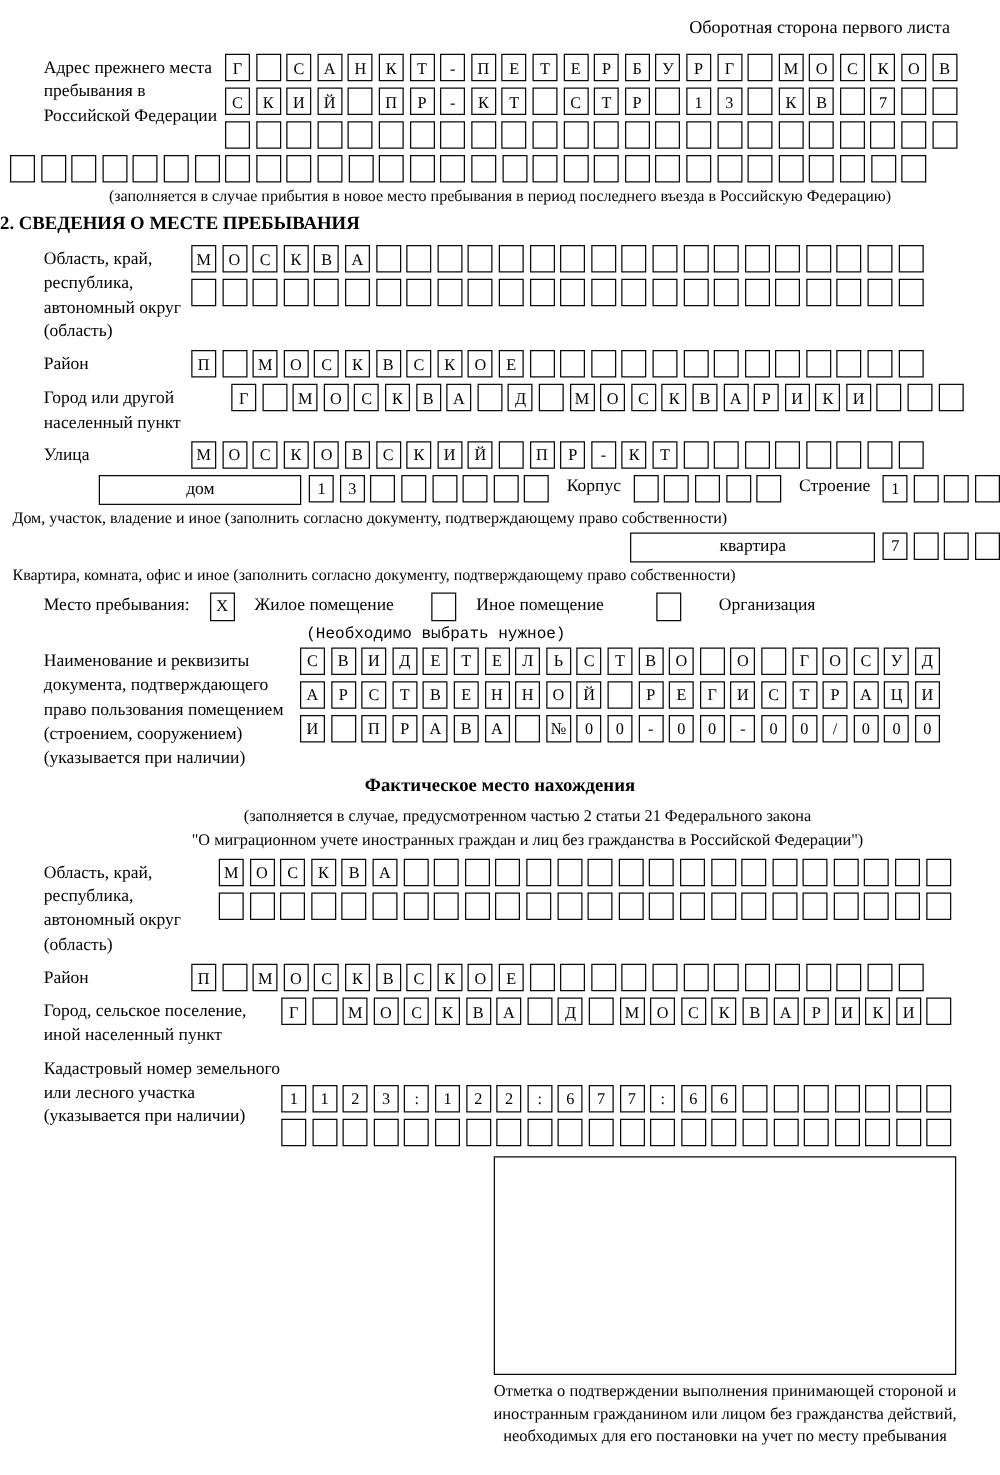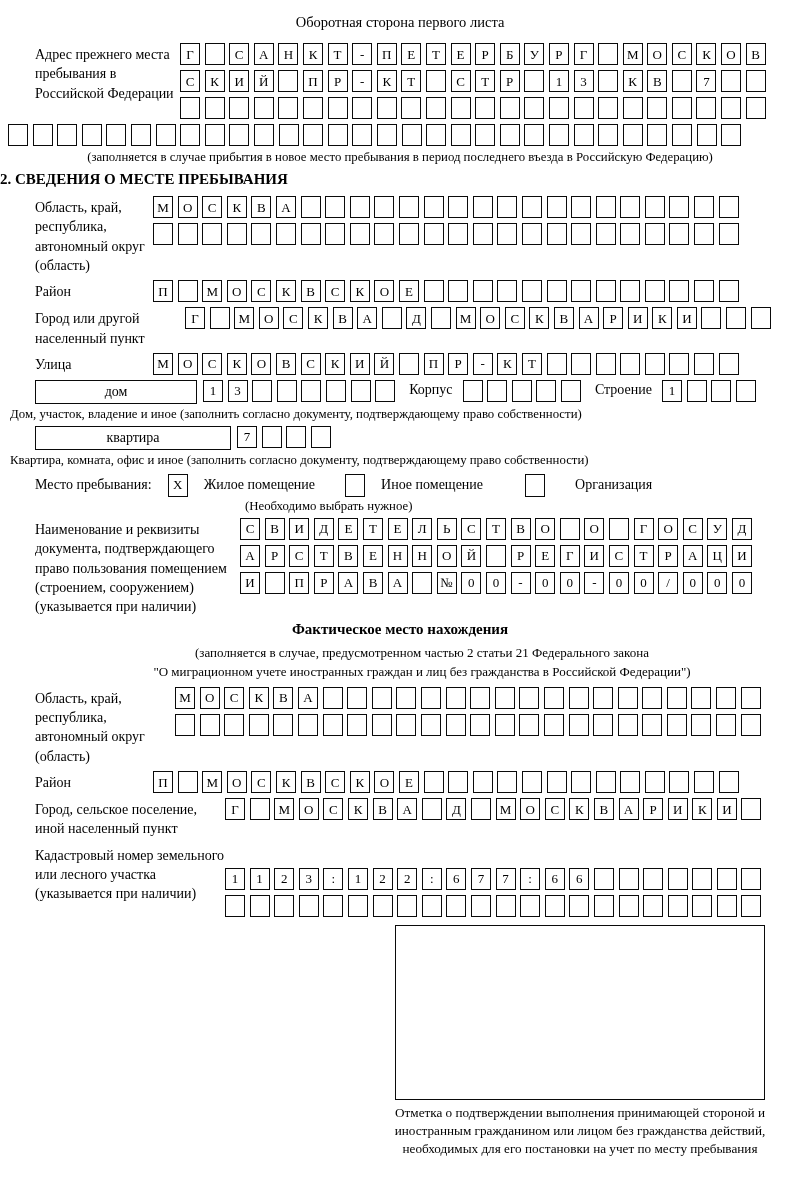--- a/index.html
+++ b/index.html
@@ -2,52 +2,52 @@
 <html><head>
 <meta charset="utf-8">
 <style>
   * { margin:0; padding:0; box-sizing:border-box; }
   body { background:#fff; }
   .page {
     width:800px; height:1180px; margin:0 auto; background:#fff; color:#000;
     font-family:"Liberation Serif","DejaVu Serif",serif;
     font-size:14px; overflow:hidden; position:relative; padding-top:14px;
   }
-  .header-note { text-align:center; font-size:14.5px; }
+  .header-note { text-align:right; padding-right:40px; font-size:14.5px; }
 
   .field-row { display:flex; align-items:flex-start; margin:0 0 5px 35px; }
   .field-label { flex:0 0 auto; font-size:14px; line-height:1.38; padding-top:2px; }
   .grids { display:flex; flex-direction:column; gap:5px; }
 
   .cellrow { display:flex; gap:4.6px; }
   .cell {
     width:20px; height:22px; border:1.5px solid #0a0a0a; flex:0 0 auto;
     display:flex; align-items:center; justify-content:center;
     font-size:13px; line-height:1;
   }
   .overflow-row { margin:5px 0 4px 8px; }
 
   .caption { text-align:center; font-size:12.8px; margin:2px 10px 4px 10px; }
   .section-title { text-align:left; font-weight:bold; font-size:15px; margin:6px 0 8px 0; }
 
-  .house-row { display:flex; align-items:flex-start; margin:4px 0 3px 35px; gap:6px; }
+  .house-row { display:flex; align-items:flex-start; margin:4px 0 3px 35px; gap:6px;justify-content:flex-end; }
   .named-box {
     height:24px; border:1.6px solid #0a0a0a; display:flex; align-items:center; justify-content:center;
     font-size:14px; flex:0 0 auto;
   }
   .dom-box { width:162px; }
   .kv-box { width:196px; }
   .inline-label { font-size:14px; padding:2px 4px 0 8px; }
 
   .stay-row { display:flex; align-items:center; margin:6px 0 2px 35px; gap:16px; font-size:14px; }
   .checkbox {
     width:20px; height:23px; border:1.6px solid #0a0a0a; flex:0 0 auto;
     display:flex; align-items:center; justify-content:center; font-size:13px;
   }
-  .stay-note { margin-left:245px; font-size:12.8px; margin-top:1px; margin-bottom:4px; }
+  .stay-note { margin-left:245px; font-size:12.8px; margin-top:1px; margin-bottom:4px;font-family:Liberation Mono, monospace; }
 
   .subtitle { text-align:center; font-weight:bold; font-size:15px; margin:0 0 6px 0; }
   .note-line { text-align:center; font-size:13px; line-height:1.4; }
   .notes-block { margin-bottom:6px;margin-left:44px; }
 
   .stamp-wrap { margin:8px 0 0 395px; width:372px; }
   .stamp-box { width:370px; height:175px; border:1.7px solid #0a0a0a; }
   .stamp-note { width:410px; margin-left:-20px; text-align:center; font-size:13.2px; line-height:1.38; margin-top:4px; }
 </style>
 </head>

